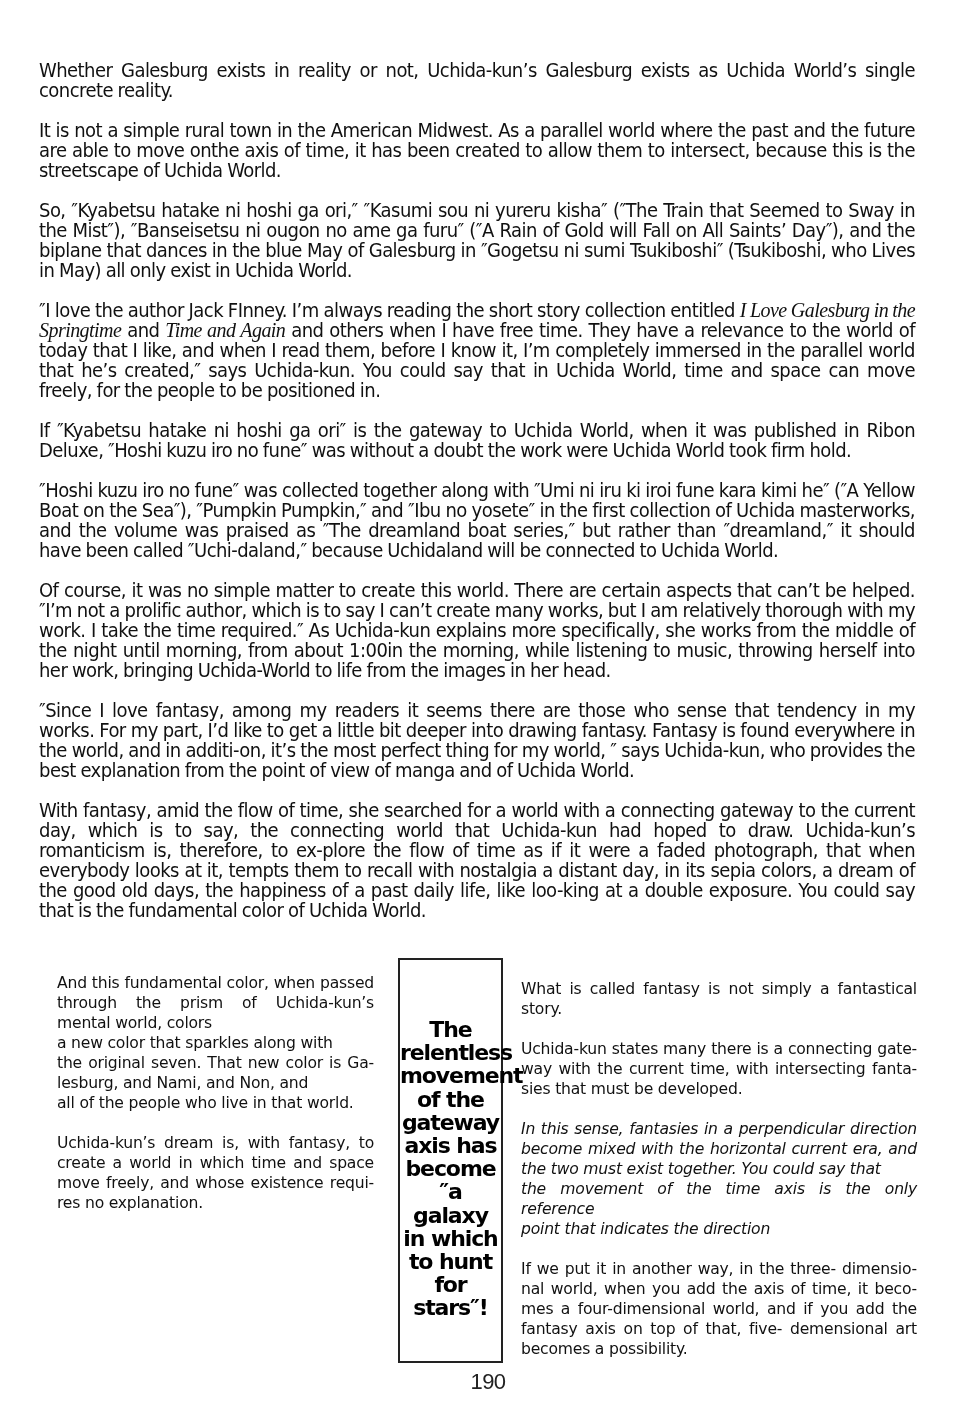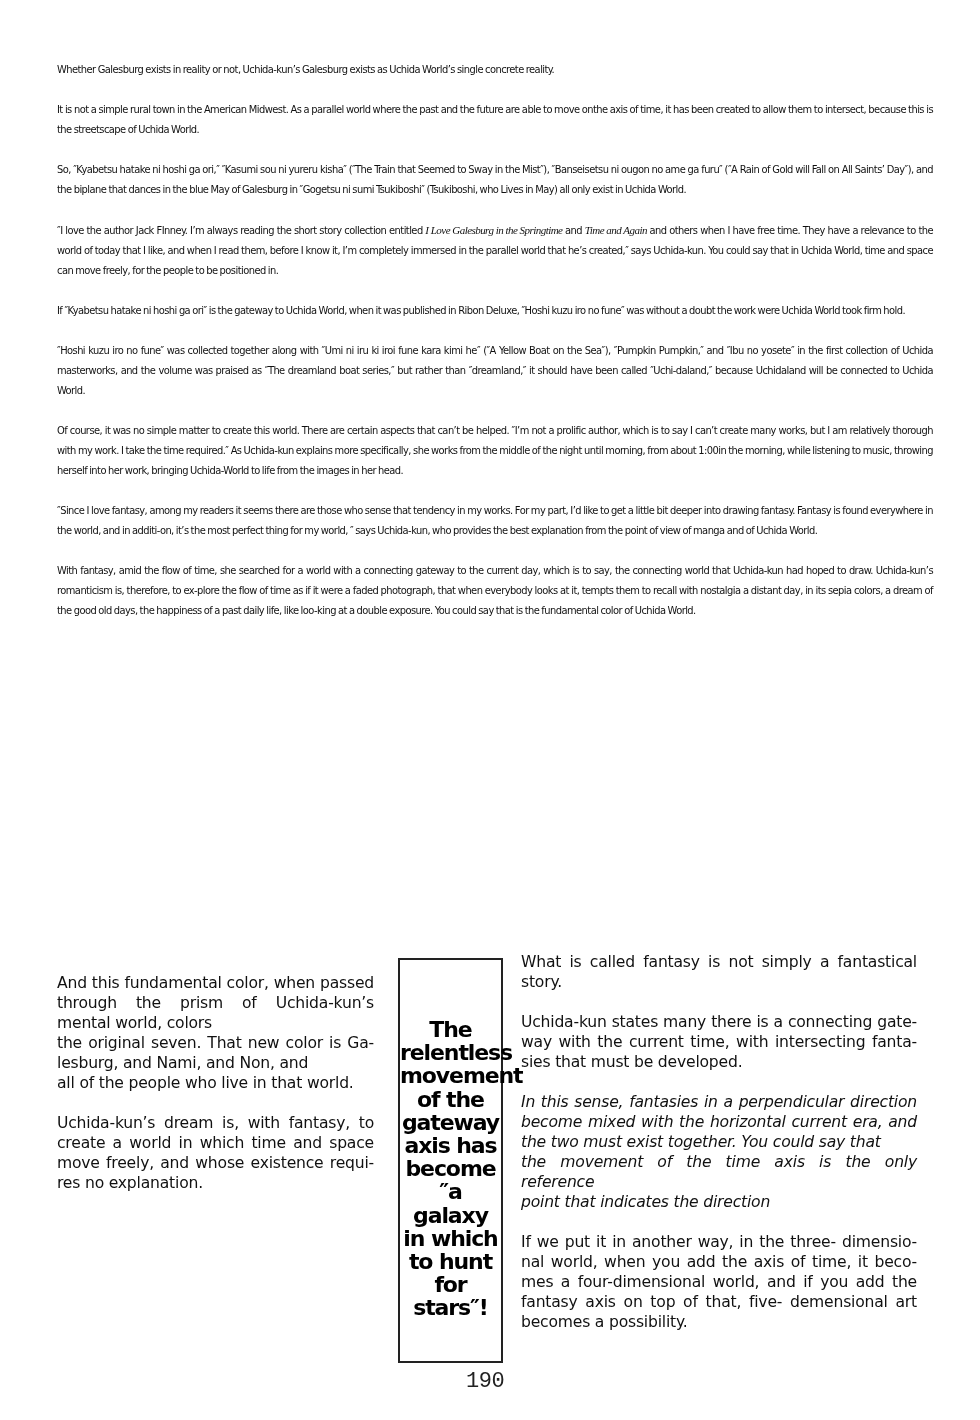--- a/index.html
+++ b/index.html
@@ -16,24 +16,24 @@
       font-family: "DejaVu Sans", sans-serif;
     }
     .page {
       position: absolute;
       left: 0; top: 0;
       width: 980px;
       height: 1420px;
     }
     .top-text {
       position: absolute;
-      left: 57px;
+      left: 39px;
       top: 60px;
       width: 876px;
-      font-size: 11px;
+      font-size: 20px;
       line-height: 20px;
       letter-spacing: -0.55px;
       word-spacing: -0.5px;
       font-stretch: condensed;
     }
     .top-text p {
       margin: 0 0 20px 0;
       text-align: justify;
     }
     .top-text em { font-style: italic; font-family: Liberation Serif, serif; }
@@ -54,21 +54,21 @@
     .col-left .line, .col-right .line {
       display: block;
     }
     .col-left .just, .col-right .just {
       text-align: justify;
       text-align-last: justify;
     }
     .col-right {
       position: absolute;
       left: 521px;
-      top: 952px;
+      top: 979px;
       width: 396px;
       font-size: 15.6px;
       line-height: 20px;
       letter-spacing: -0.2px;
     }
     .pullquote-box {
       position: absolute;
       left: 398px;
       top: 958px;
       width: 105px;
@@ -88,22 +88,22 @@
       line-height: 23.2px;
       letter-spacing: -1.1px;
       color: #000000;
     }
     .pullquote-text span { display: block; }
     .page-number {
       position: absolute;
       left: 466px;
       top: 1369px;
       width: 44px;
-      text-align: left;
-      font-family: Liberation Mono, monospace;
+      text-align: center;
+      font-family: Liberation Sans, sans-serif;
       font-size: 22px;
       letter-spacing: -0.5px;
       color: #222222;
     }
   </style>
 </head>
 <body>
 
 <div class="page">
 
@@ -117,20 +117,21 @@
     <p>Of course, it was no simple matter to create this world. There are certain aspects that can’t be helped. ″I’m not a prolific author, which is to say I can’t create many works, but I am relatively thorough with my work. I take the time required.″ As Uchida-kun explains more specifically, she works from the middle of the night until morning, from about 1:00in the morning, while listening to music, throwing herself into her work, bringing Uchida-World to life from the images in her head.</p>
     <p> ″Since I love fantasy, among my readers it seems there are those who sense that tendency in my works. For my part, I’d like to get a little bit deeper into drawing fantasy. Fantasy is found everywhere in the world, and in additi-on, it’s the most perfect thing for my world,  ″ says Uchida-kun, who provides the best explanation from the point of view of manga and of Uchida World.</p>
     <p>With fantasy, amid the flow of time, she searched for a world with a connecting gateway to the current day, which is to say, the connecting world that Uchida-kun had hoped to draw. Uchida-kun’s romanticism is, therefore, to ex-plore the flow of time as if it were a faded photograph, that when everybody looks at it, tempts them to recall with nostalgia a distant day, in its sepia colors, a dream of the good old days, the happiness of a past daily life, like loo-king at a double exposure.  You could say that is the fundamental color of Uchida World.</p>
   </div>
 
   <div class="col-left">
     <p style="text-align:left;">
       <span class="line just">And this fundamental color, when passed</span>
       <span class="line just">through the prism of Uchida-kun’s</span>
       <span class="line">mental world, colors</span>
+      <span class="line">a new color that sparkles along with</span>
       <span class="line just">the original seven. That new color is Ga-</span>
       <span class="line">lesburg, and Nami, and Non, and</span>
       <span class="line">all of the people who live in that world.</span>
     </p>
     <p>Uchida-kun’s dream is, with fantasy, to create a world in which time and space move freely, and whose existence requi-res no explanation.</p>
   </div>
 
   <div class="pullquote-box">
     <div class="pullquote-text">
       <span>The</span>

